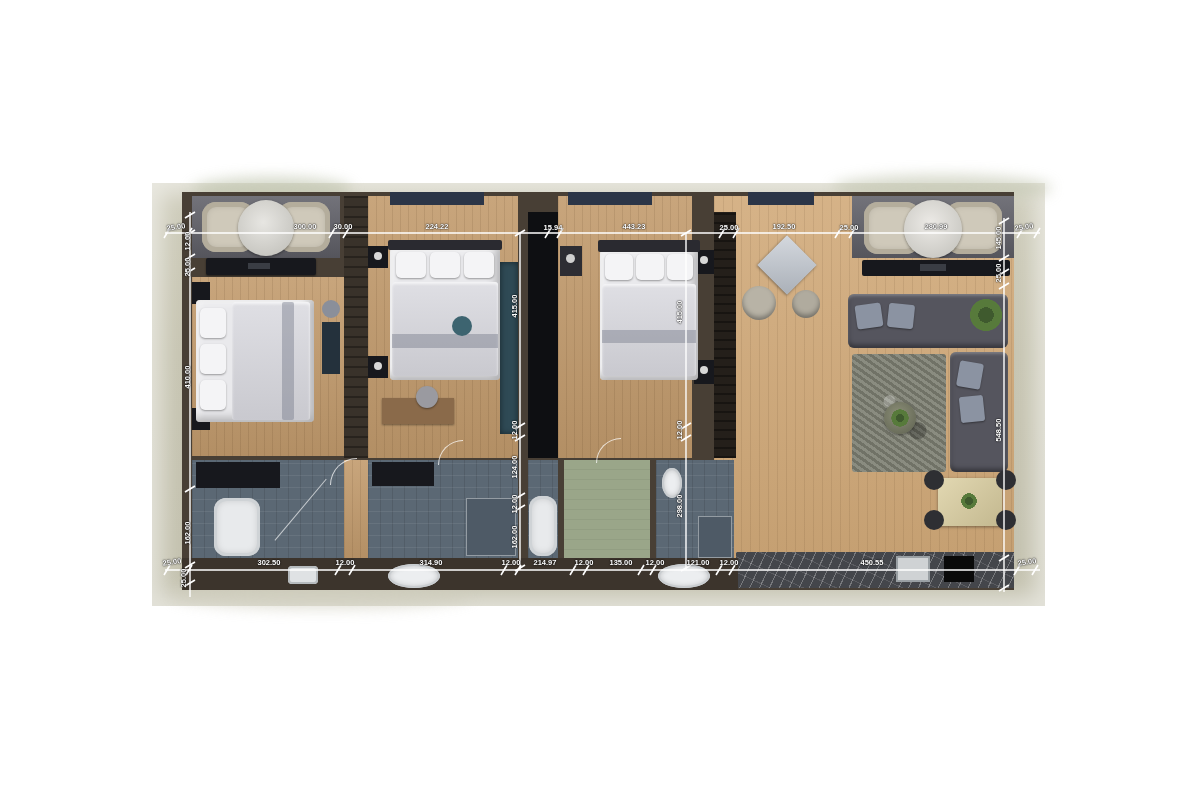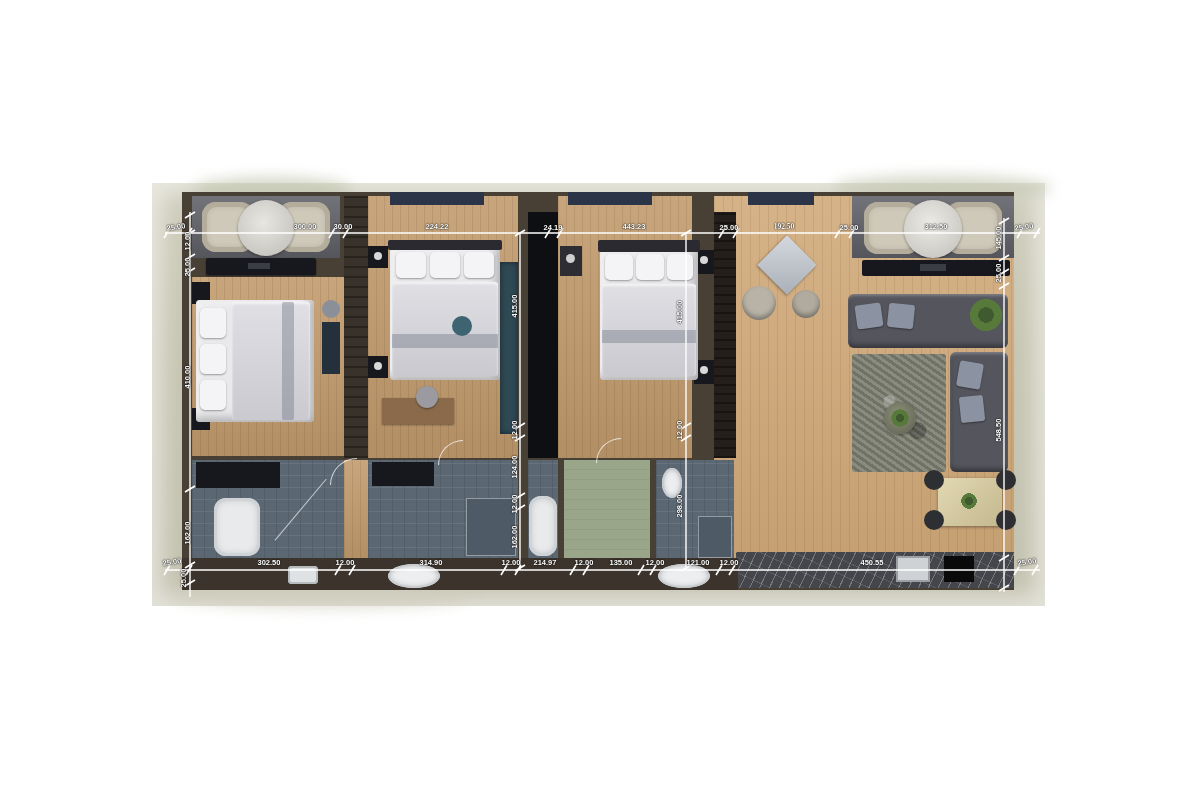--- a/index.html
+++ b/index.html
@@ -232,26 +232,26 @@
       <line x1="999" y1="275" x2="1009" y2="269" stroke="#ffffff" stroke-width="1.6"></line>
       <line x1="999" y1="289" x2="1009" y2="283" stroke="#ffffff" stroke-width="1.6"></line>
       <line x1="999" y1="561" x2="1009" y2="555" stroke="#ffffff" stroke-width="1.6"></line>
       <line x1="999" y1="591" x2="1009" y2="585" stroke="#ffffff" stroke-width="1.6"></line>
     </svg>
   <div id="labels">
       <span class="dim" style="left: 176px; top: 227px; transform: translate(-50%, -50%) rotate(-8deg);">25.00</span>
       <span class="dim" style="left: 258px; top: 226px; transform: translate(-50%, -50%) rotate(0deg); margin-left: 47px;">300.00</span>
       <span class="dim" style="left: 343px; top: 226px; transform: translate(-50%, -50%) rotate(0deg);">30.00</span>
       <span class="dim" style="left: 437px; top: 226px; transform: translate(-50%, -50%) rotate(0deg);">224.22</span>
-      <span class="dim" style="left: 553px; top: 227px; transform: translate(-50%, -50%) rotate(0deg);">24.19</span>
+      <span class="dim" style="left: 553px; top: 227px; transform: translate(-50%, -50%) rotate(0deg);">15.94</span>
       <span class="dim" style="left: 634px; top: 226px; transform: translate(-50%, -50%) rotate(0deg);">443.23</span>
       <span class="dim" style="left: 729px; top: 227px; transform: translate(-50%, -50%) rotate(0deg);">25.00</span>
-      <span class="dim" style="left: 784px; top: 226px; transform: translate(-50%, -50%) rotate(0deg); font-family: Liberation Serif, serif;">192.50</span>
+      <span class="dim" style="left: 784px; top: 226px; transform: translate(-50%, -50%) rotate(0deg);">192.50</span>
       <span class="dim" style="left: 849px; top: 227px; transform: translate(-50%, -50%) rotate(0deg);">25.00</span>
-      <span class="dim" style="left: 936px; top: 226px; transform: translate(-50%, -50%) rotate(0deg);">312.50</span>
+      <span class="dim" style="left: 936px; top: 226px; transform: translate(-50%, -50%) rotate(0deg);">280.99</span>
       <span class="dim" style="left: 1024px; top: 227px; transform: translate(-50%, -50%) rotate(-8deg);">25.00</span>
       <span class="dim" style="left: 172px; top: 562px; transform: translate(-50%, -50%) rotate(-8deg);">25.00</span>
       <span class="dim" style="left: 269px; top: 562px; transform: translate(-50%, -50%) rotate(0deg);">302.50</span>
       <span class="dim" style="left: 345px; top: 562px; transform: translate(-50%, -50%) rotate(0deg);">12.00</span>
       <span class="dim" style="left: 431px; top: 562px; transform: translate(-50%, -50%) rotate(0deg);">314.90</span>
       <span class="dim" style="left: 511px; top: 562px; transform: translate(-50%, -50%) rotate(0deg);">12.00</span>
       <span class="dim" style="left: 545px; top: 562px; transform: translate(-50%, -50%) rotate(0deg);">214.97</span>
       <span class="dim" style="left: 584px; top: 562px; transform: translate(-50%, -50%) rotate(0deg);">12.00</span>
       <span class="dim" style="left: 621px; top: 562px; transform: translate(-50%, -50%) rotate(0deg);">135.00</span>
       <span class="dim" style="left: 655px; top: 562px; transform: translate(-50%, -50%) rotate(0deg);">12.00</span>

